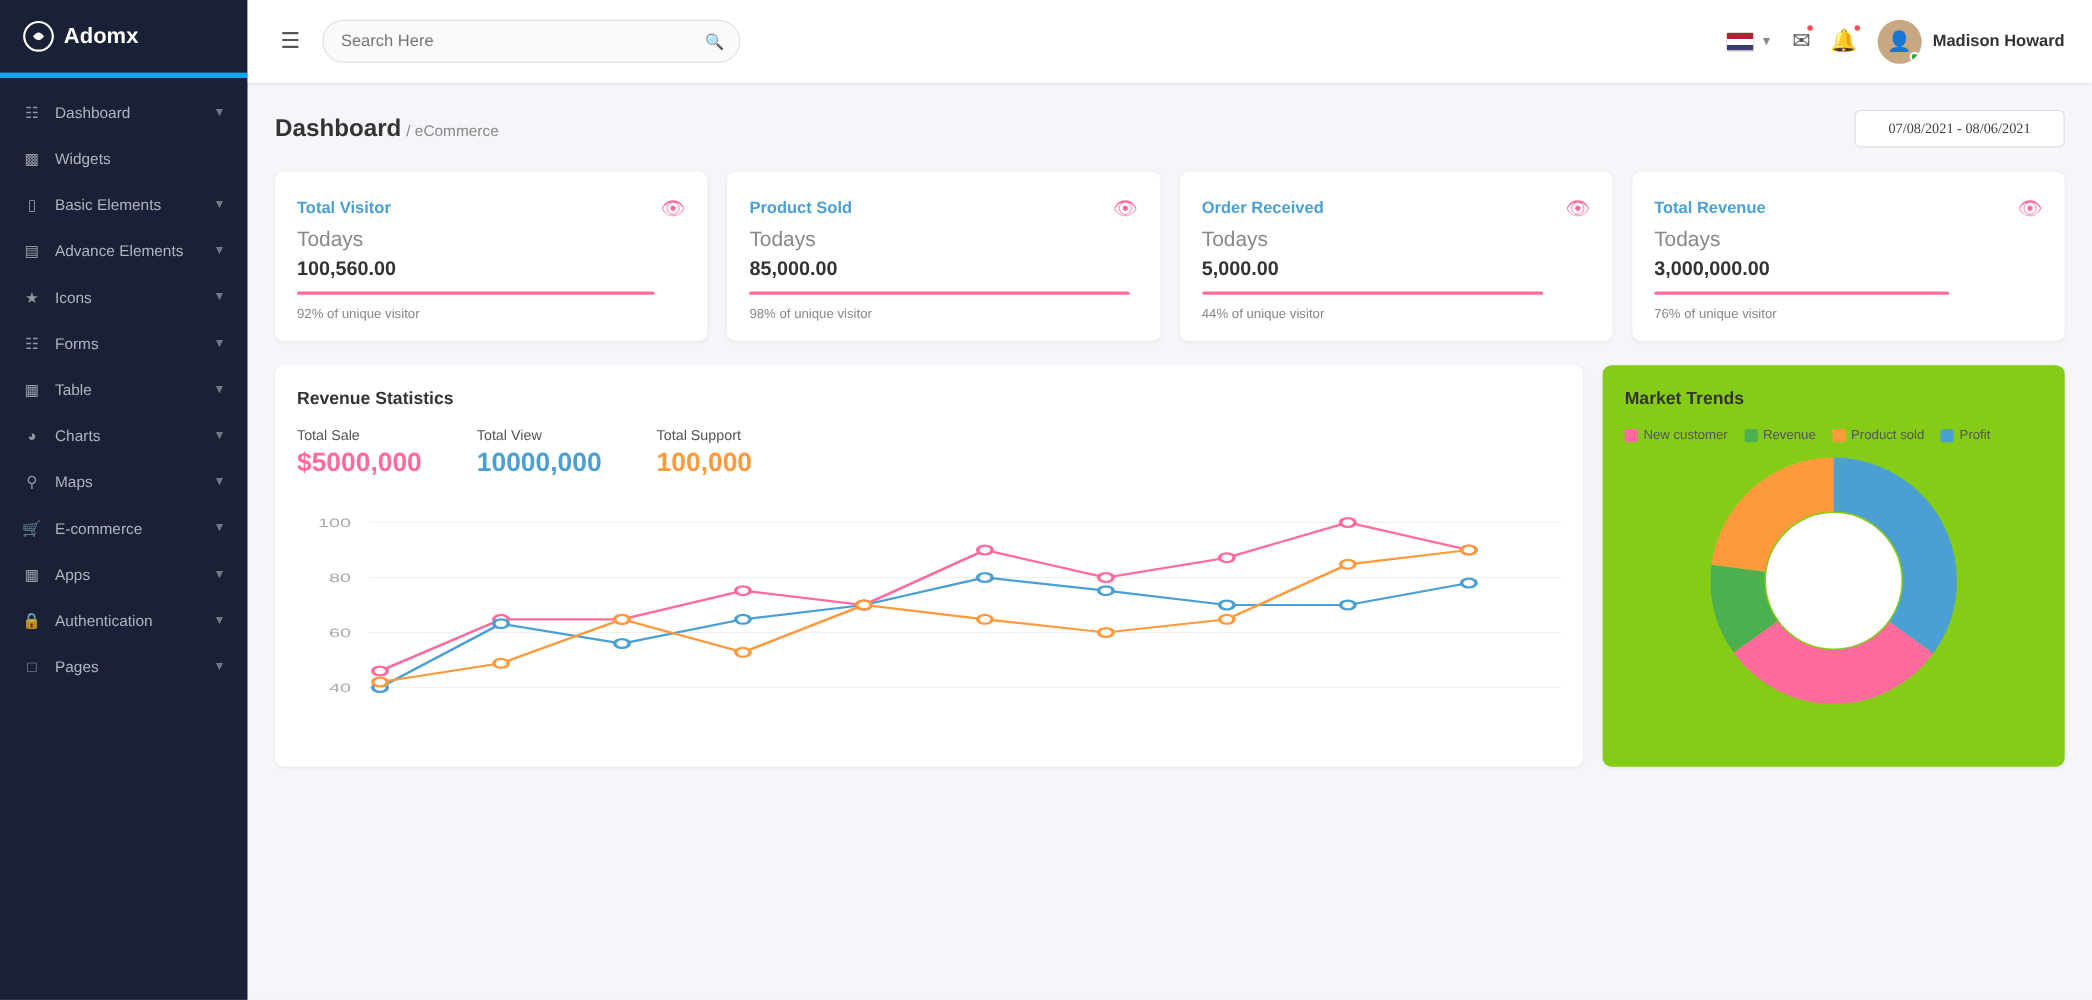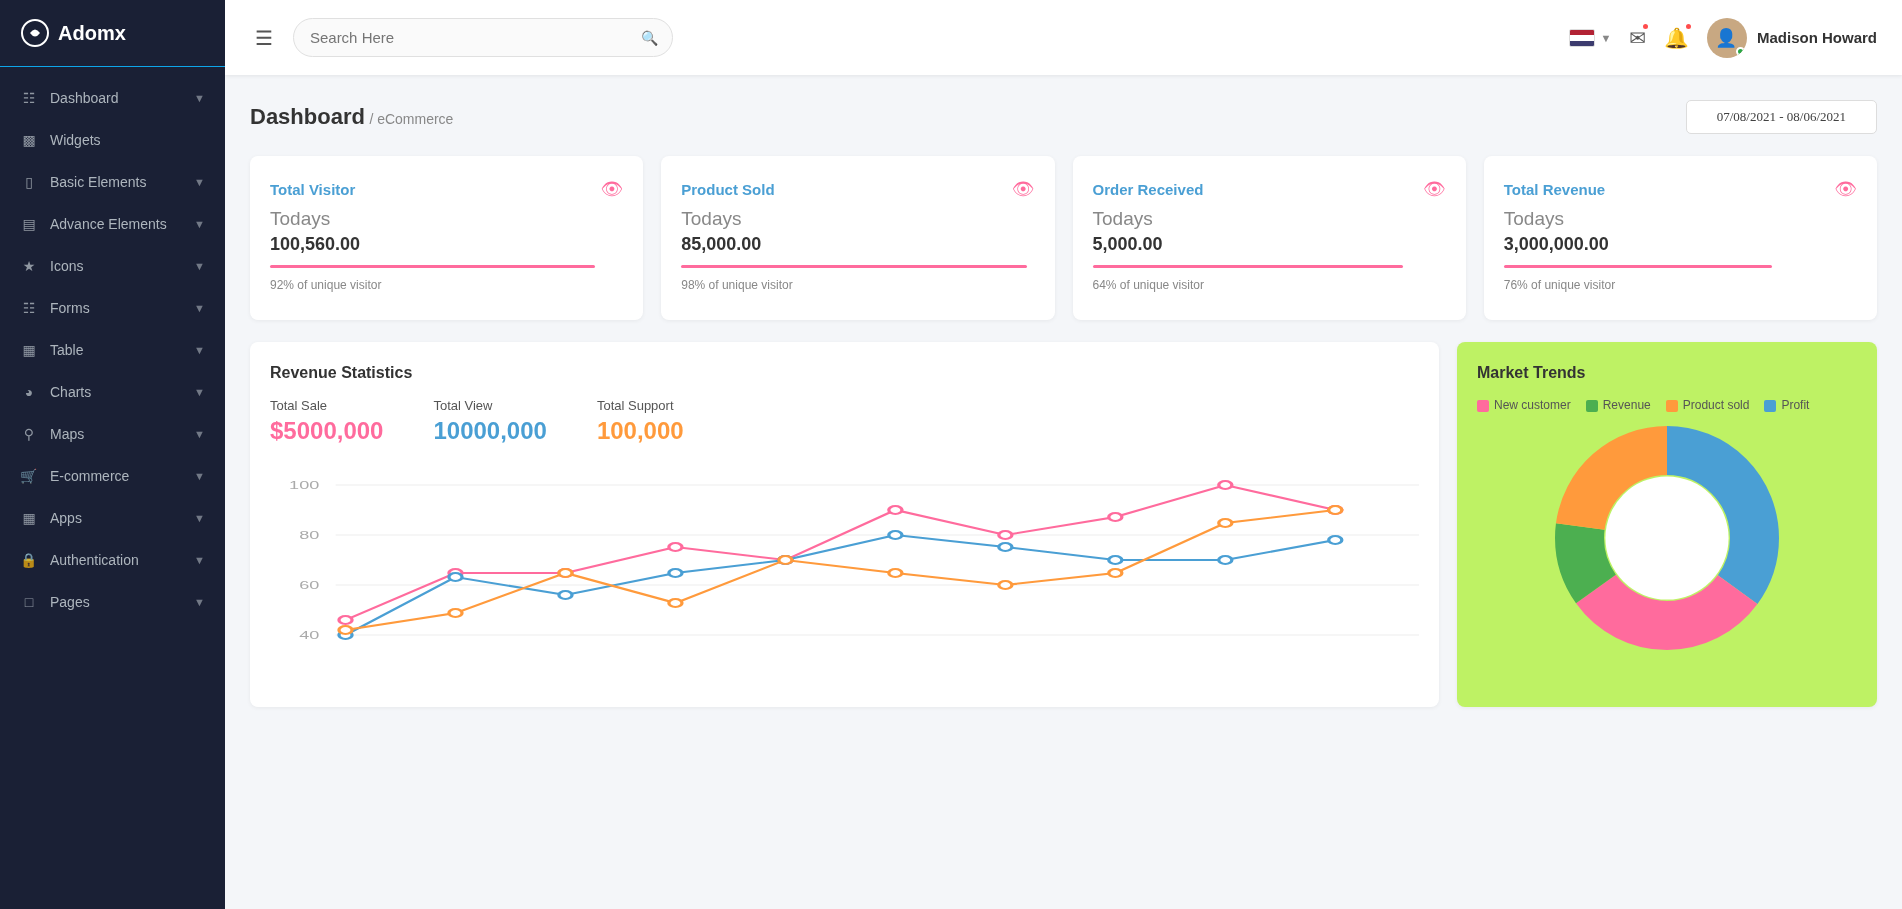--- a/index.html
+++ b/index.html
@@ -17,21 +17,21 @@
       overflow-y: auto;
     }
     .sidebar-logo {
       padding: 18px 20px;
       display: flex;
       align-items: center;
       gap: 8px;
       color: #fff;
       font-size: 20px;
       font-weight: 700;
-      border-bottom: 1px solid #0ea5e9;
+      border-bottom: 5px solid #0ea5e9;
     }
     .sidebar-logo svg { width: 30px; height: 30px; }
     .sidebar-nav { padding: 10px 0; }
     .sidebar-item {
       display: flex;
       align-items: center;
       justify-content: space-between;
       padding: 12px 20px;
       cursor: pointer;
       transition: background 0.2s;
@@ -189,21 +189,21 @@
     
     .stat-cards {
       display: grid;
       grid-template-columns: repeat(4, 1fr);
       gap: 18px;
       margin-bottom: 22px;
     }
     .stat-card {
       background: #fff;
       border-radius: 8px;
-      padding: 22px 20px 28px;
+      padding: 22px 20px 18px;
       box-shadow: 0 1px 4px rgba(0,0,0,0.06);
     }
     .stat-card-header {
       display: flex;
       align-items: center;
       justify-content: space-between;
       margin-bottom: 8px;
     }
     .stat-card-title { font-size: 15px; font-weight: 600; color: #4a9fd4; }
     .stat-eye { color: #ff6b9d; font-size: 18px; }
@@ -239,21 +239,21 @@
     }
     .chart-stat-label { font-size: 13px; color: #555; margin-bottom: 4px; }
     .chart-stat-value { font-size: 24px; font-weight: 700; }
     .chart-stat-value.pink { color: #ff6b9d; }
     .chart-stat-value.blue { color: #4a9fd4; }
     .chart-stat-value.orange { color: #ff9a3c; }
     .chart-area { position: relative; height: 220px; }
 
     
     .market-card {
-      background: #bef264;
+      background: #84cc16;
       border-radius: 8px;
       padding: 22px 20px;
       box-shadow: 0 1px 4px rgba(0,0,0,0.06);
     }
     .market-title { font-size: 16px; font-weight: 700; color: #333; margin-bottom: 16px; }
     .market-legend {
       display: flex;
       gap: 15px;
       flex-wrap: wrap;
       margin-bottom: 16px;
@@ -441,21 +441,21 @@
     <div class="stat-footer">98% of unique visitor</div>
   </div>
         <div class="stat-card">
     <div class="stat-card-header">
       <span class="stat-card-title">Order Received</span>
       <span class="stat-eye">👁</span>
     </div>
     <div class="stat-label">Todays</div>
     <div class="stat-value">5,000.00</div>
     <div class="stat-bar" style="width:88%"></div>
-    <div class="stat-footer">64% of unique visitor</div>
+    <div class="stat-footer">44% of unique visitor</div>
   </div>
         <div class="stat-card">
     <div class="stat-card-header">
       <span class="stat-card-title">Total Revenue</span>
       <span class="stat-eye">👁</span>
     </div>
     <div class="stat-label">Todays</div>
     <div class="stat-value">3,000,000.00</div>
     <div class="stat-bar" style="width:76%"></div>
     <div class="stat-footer">76% of unique visitor</div>

